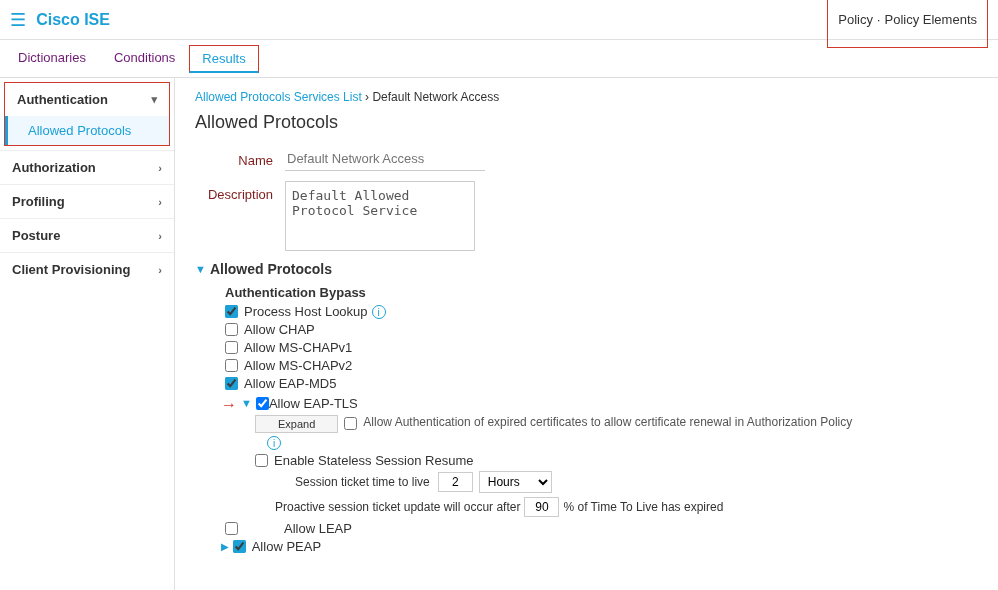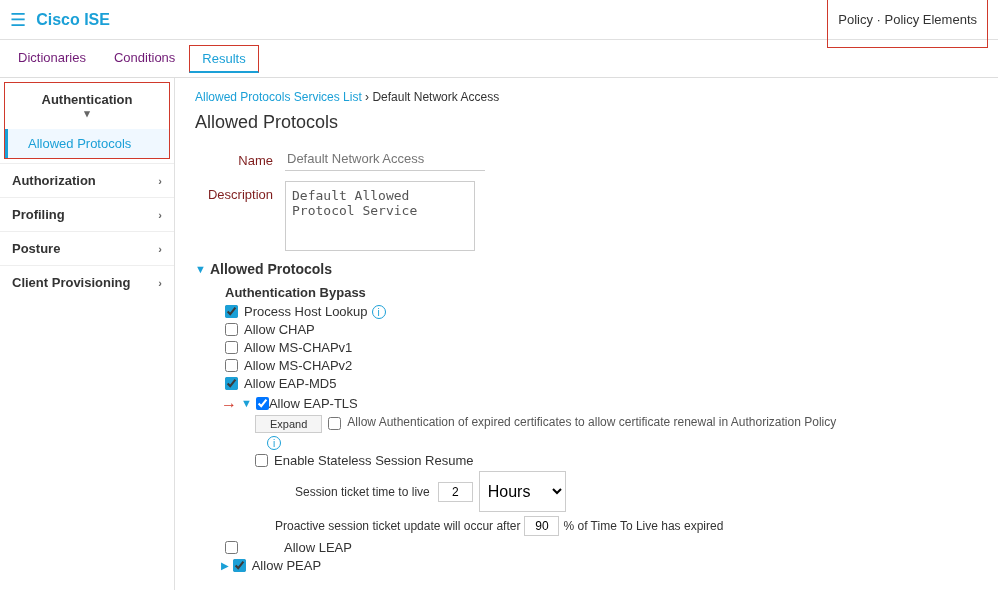--- a/index.html
+++ b/index.html
@@ -17,21 +17,21 @@
     .tab-item.active { border-bottom: 2px solid #1ba0d7; color: #1ba0d7; font-weight: 500; }
     .tab-item-outlined { border: 1.5px solid #d0392b; color: #333; padding: 5px 12px; }
 
     
     .main-layout { display: flex; height: calc(590px - 78px); }
 
     
     .sidebar { width: 175px; border-right: 1px solid #e0e0e0; flex-shrink: 0; overflow-y: auto; }
     .sidebar-section { border: 1.5px solid transparent; }
     .sidebar-section.highlighted { border: 1.5px solid #d0392b; margin: 4px; }
-    .sidebar-header { display: flex; align-items: center; justify-content: space-between; padding: 9px 12px; font-size: 13px; font-weight: 600; color: #333; cursor: pointer; flex-direction: column; }
+    .sidebar-header { display: flex; align-items: center; justify-content: space-between; padding: 9px 12px; font-size: 13px; font-weight: 600; color: #333; cursor: pointer; }
     .sidebar-header .chevron { font-size: 11px; color: #666; }
     .sidebar-subitem { padding: 7px 14px 7px 20px; font-size: 13px; cursor: pointer; color: #1ba0d7; background: #f0f8ff; border-left: 3px solid #1ba0d7; }
     .sidebar-item-plain { display: flex; align-items: center; justify-content: space-between; padding: 9px 12px; font-size: 13px; font-weight: 600; color: #333; cursor: pointer; border-top: 1px solid #eee; }
     .sidebar-item-plain .chevron { font-size: 11px; color: #666; }
 
     
     .content-area { flex: 1; overflow-y: auto; padding: 12px 20px; }
 
     
     .breadcrumb { font-size: 12px; color: #1ba0d7; margin-bottom: 8px; }
@@ -52,31 +52,31 @@
     .section-header .triangle { color: #1ba0d7; margin-right: 4px; font-size: 11px; }
 
     .sub-section-title { font-size: 13px; font-weight: 600; color: #333; margin: 8px 0 4px 30px; }
 
     .protocol-item { display: flex; align-items: center; margin: 3px 0 3px 30px; font-size: 13px; }
     .protocol-item input[type="checkbox"] { margin-right: 6px; accent-color: #1ba0d7; }
 
     
     .eap-tls-row { display: flex; align-items: center; margin: 3px 0 3px 26px; }
     .red-arrow { color: #d0392b; font-size: 16px; margin-right: 4px; }
-    .expand-btn { border: 1px solid #ccc; background: #f5f5f5; font-size: 11px; padding: 2px 14px; cursor: pointer; margin-right: 6px; color: #333; }
+    .expand-btn { border: 1px solid #ccc; background: #f5f5f5; font-size: 11px; padding: 2px 22px; cursor: pointer; margin-right: 6px; color: #333; }
 
     
     .stateless-row { display: flex; align-items: center; margin: 3px 0 3px 60px; font-size: 13px; }
     .stateless-row input[type="checkbox"] { margin-right: 6px; }
 
     
     .session-ticket-row { display: flex; align-items: center; margin: 3px 0 3px 100px; font-size: 13px; }
     .session-ticket-label { margin-right: 8px; font-size: 12px; color: #333; }
     .session-ticket-num { border: 1px solid #ccc; width: 35px; padding: 2px 4px; font-size: 12px; text-align: center; }
-    .hours-select { border: 1px solid #ccc; background: #fff; font-size: 16px; padding: 10px 4px; margin-left: 6px; }
+    .hours-select { border: 1px solid #ccc; background: #fff; font-size: 12px; padding: 2px 4px; margin-left: 6px; }
 
     
     .proactive-row { display: flex; align-items: center; margin: 4px 0 4px 80px; font-size: 12px; color: #333; }
     .proactive-input { border: 1px solid #ccc; width: 35px; padding: 2px 4px; font-size: 12px; text-align: center; margin: 0 4px; }
 
     
     .info-icon { display: inline-block; width: 14px; height: 14px; border-radius: 50%; border: 1px solid #1ba0d7; color: #1ba0d7; font-size: 10px; text-align: center; line-height: 13px; margin-left: 4px; cursor: pointer; }
 
     .expand-cert-row { display: flex; align-items: flex-start; margin: 2px 0 2px 60px; font-size: 12px; color: #555; }
     .expand-cert-row input[type="checkbox"] { margin-right: 6px; margin-top: 2px; flex-shrink: 0; }

